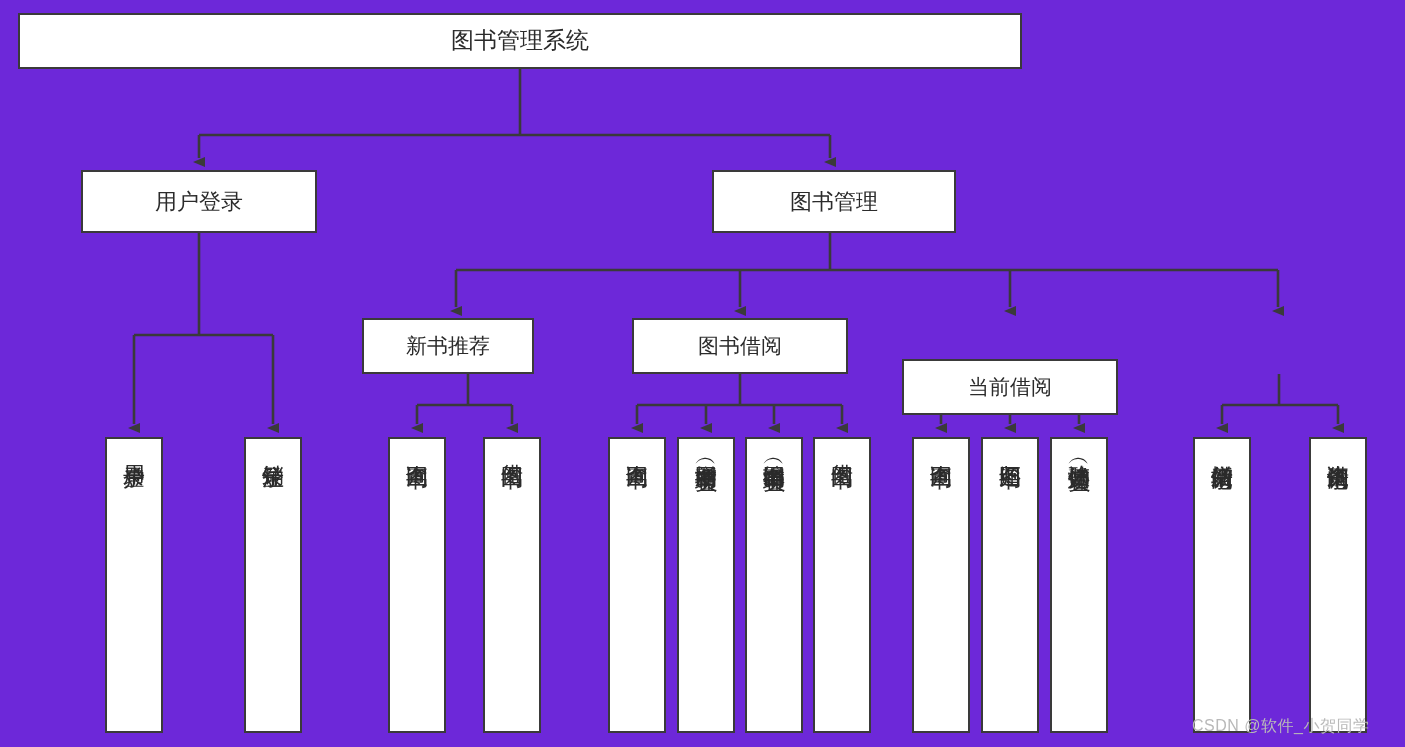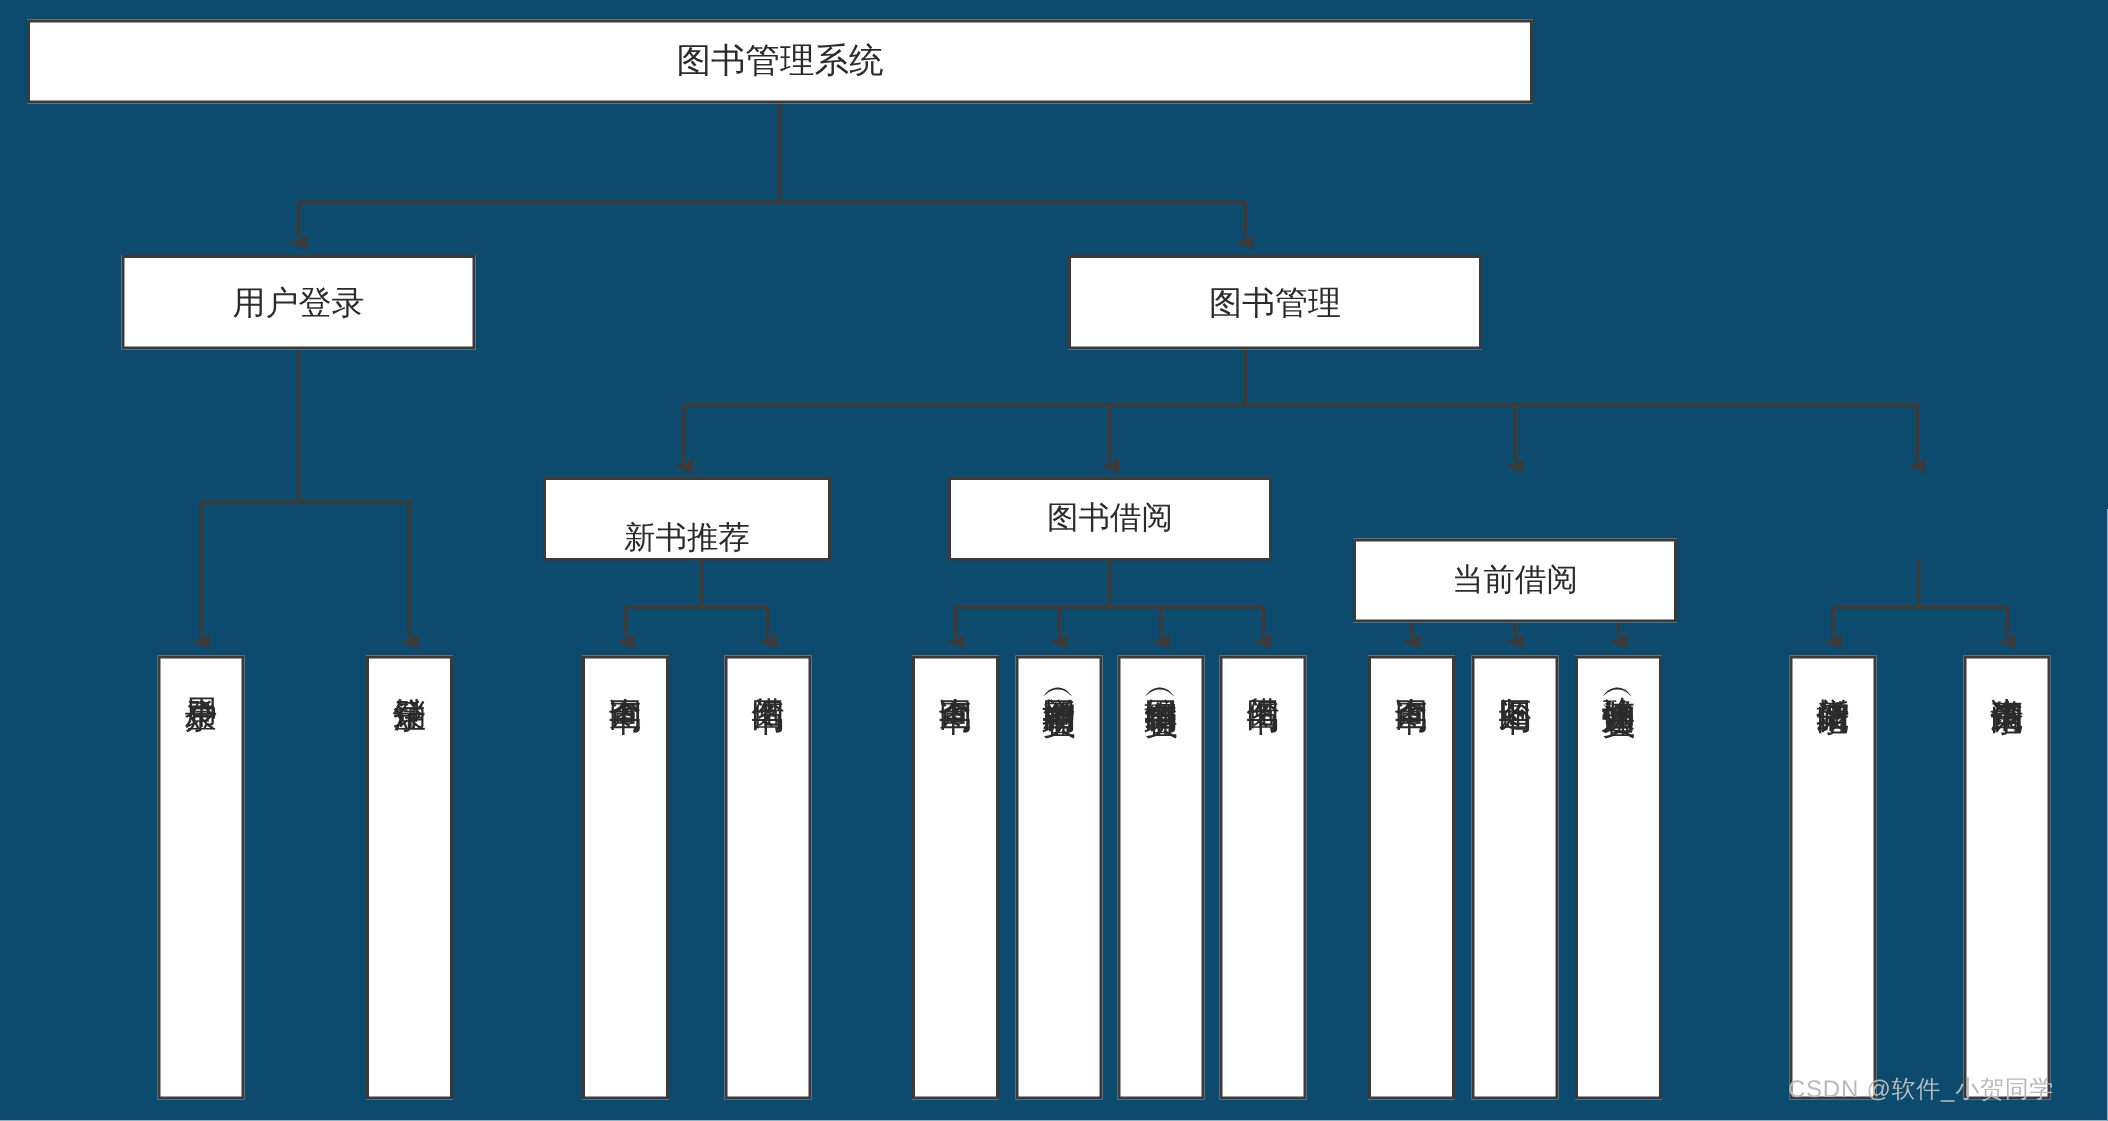--- a/index.html
+++ b/index.html
@@ -8,21 +8,21 @@
     padding: 0;
     background: #ffffff;
   }
   body {
     font-family: "Liberation Sans", "DejaVu Sans", sans-serif;
   }
   #canvas {
     position: relative;
     width: 1405px;
     height: 747px;
-    background: #0c4a6e;
+    background: #6d28d9;
     overflow: hidden;
   }
   svg.wires {
     position: absolute;
     left: 0;
     top: 0;
     width: 1405px;
     height: 747px;
     pointer-events: none;
   }
@@ -121,25 +121,25 @@
     </g>
   </svg>
 
   <div class="node root" style="left:18px; top:13px; width:1004px; height:56px;">
     <span class="label">图书管理系统</span>
   </div>
 
   <div class="node lvl2" style="left:81px; top:170px; width:236px; height:63px;">
     <span class="label">用户登录</span>
   </div>
-  <div class="node lvl2" style="left:712px; top:170px; width:276px; height:63px;">
+  <div class="node lvl2" style="left:712px; top:170px; width:244px; height:63px;">
     <span class="label">图书管理</span>
   </div>
 
-  <div class="node lvl3" style="left:362px; top:318px; width:192px; height:56px;align-items:flex-end;">
+  <div class="node lvl3" style="left:362px; top:318px; width:172px; height:56px;">
     <span class="label">新书推荐</span>
   </div>
   <div class="node lvl3" style="left:632px; top:318px; width:216px; height:56px;">
     <span class="label">图书借阅</span>
   </div>
   <div class="node lvl3" style="left:902px; top:318px; width:216px; height:56px;margin-top:41px;">
     <span class="label">当前借阅</span>
   </div>
 
   <div class="node leaf" style="left:105px; top:437px; width:58px; height:296px;">

